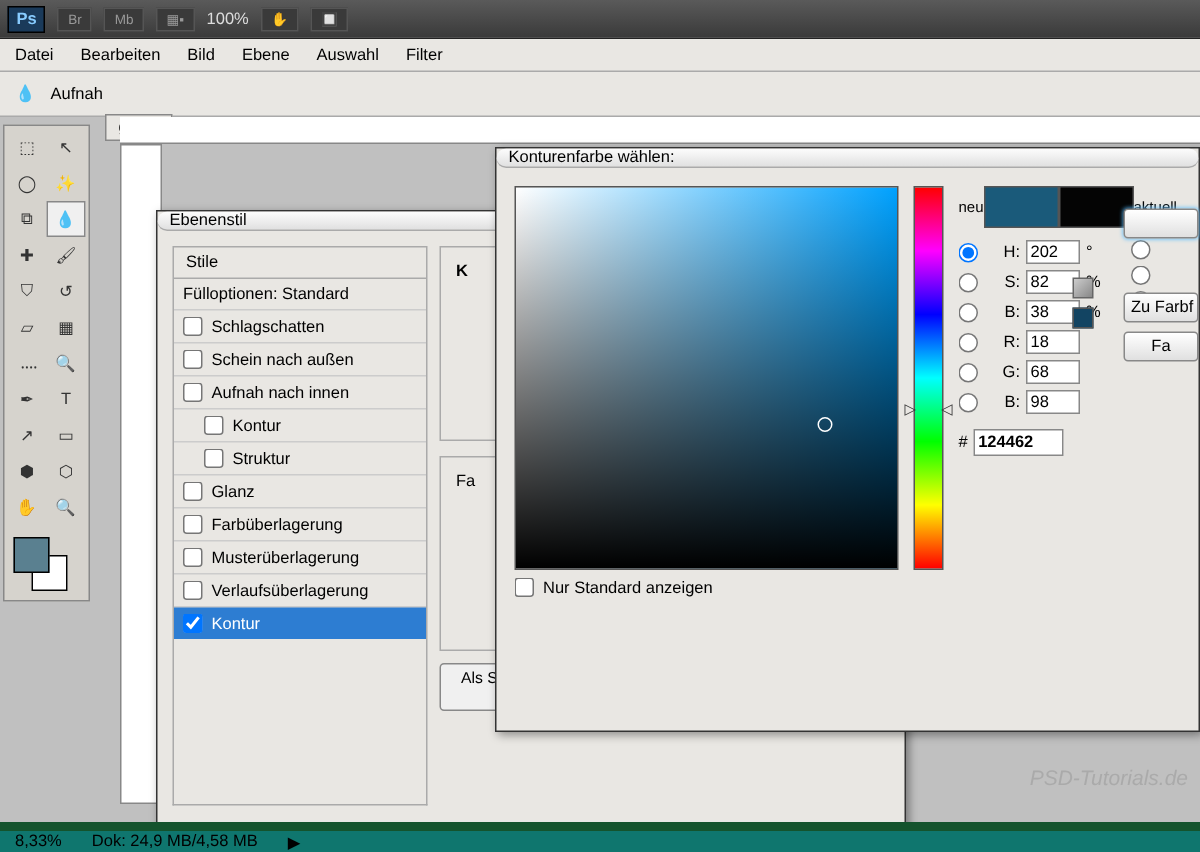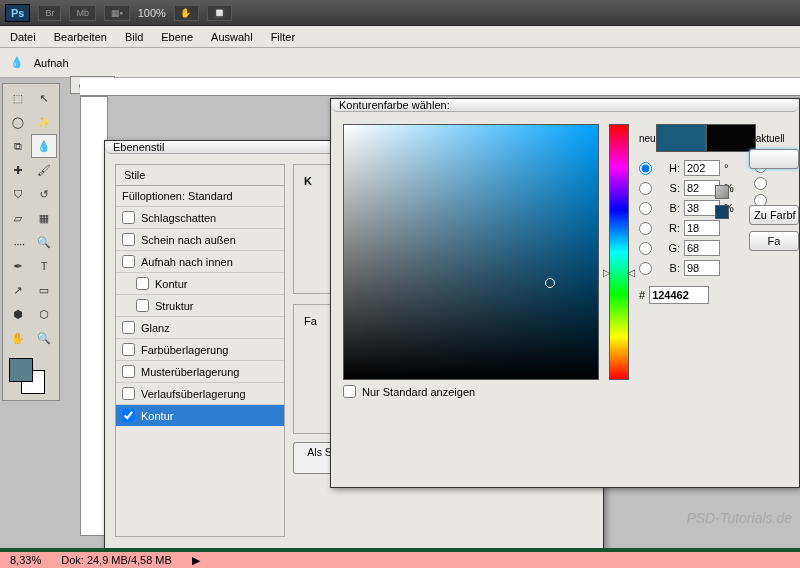--- a/index.html
+++ b/index.html
@@ -63,27 +63,27 @@
 .cp-fields { display:flex; gap: 18px; }
 .fcol { display:flex; flex-direction:column; gap:4px; }
 .frow { display:flex; align-items:center; gap:4px; }
 .frow label { width:24px; text-align:right;}
 .frow input[type=text] { width:36px; padding:1px 2px; border:1px solid #888; text-align:left;}
 .frow .unit { width:12px;}
 .frow input[type=radio] { margin:0;}
 .hex-row { margin-top:6px; display:flex; align-items:center; gap:4px;}
 .hex-row input { width:60px; padding:2px 2px;border:1px solid #888;font-weight:bold;}
 .webcol { position:absolute; left:12px; top:286px; display:flex; align-items:center; gap:6px;}
-.side-btns { position:absolute; right:0px; top:50px; display:flex; flex-direction:column; gap:6px;align-items:center; }
+.side-btns { position:absolute; right:0px; top:40px; display:flex; flex-direction:column; gap:6px;align-items:center; }
 .side-btns button { width:50px; padding:3px 4px; border:1px solid #888; background:linear-gradient(#fff,#e0e0e0); border-radius:3px; font-size:11px; overflow:hidden; white-space:nowrap;}
 .side-btns button.hl { box-shadow: 0 0 3px #5bf;}
 .cube { width:14px;height:14px; display:inline-block; background:linear-gradient(135deg,#ccc,#888); border:1px solid #666;}
 .mini-sw { width:14px;height:14px;background:#124462;border:1px solid #555;display:inline-block;}
 
-.statusbar { position:absolute; bottom:0; left:0; right:0; height:20px; background:#fca5a5; border-top:4px solid #14532d; display:flex; align-items:center; padding:0 10px; gap:20px;}
+.statusbar { position:absolute; bottom:0; left:0; right:0; height:20px; background:#0f766e; border-top:6px solid #14532d; display:flex; align-items:center; padding:0 10px; gap:20px;}
 .watermark { position:absolute; right:8px; bottom:22px; color:#aaa; font-size:14px; font-style:italic;}
 </style>
 </head>
 <body>
 
 <div class="topbar">
   <span class="ps">Ps</span>
   <span class="tb-item">Br</span>
   <span class="tb-item">Mb</span>
   <span class="tb-item">▦▪</span>

